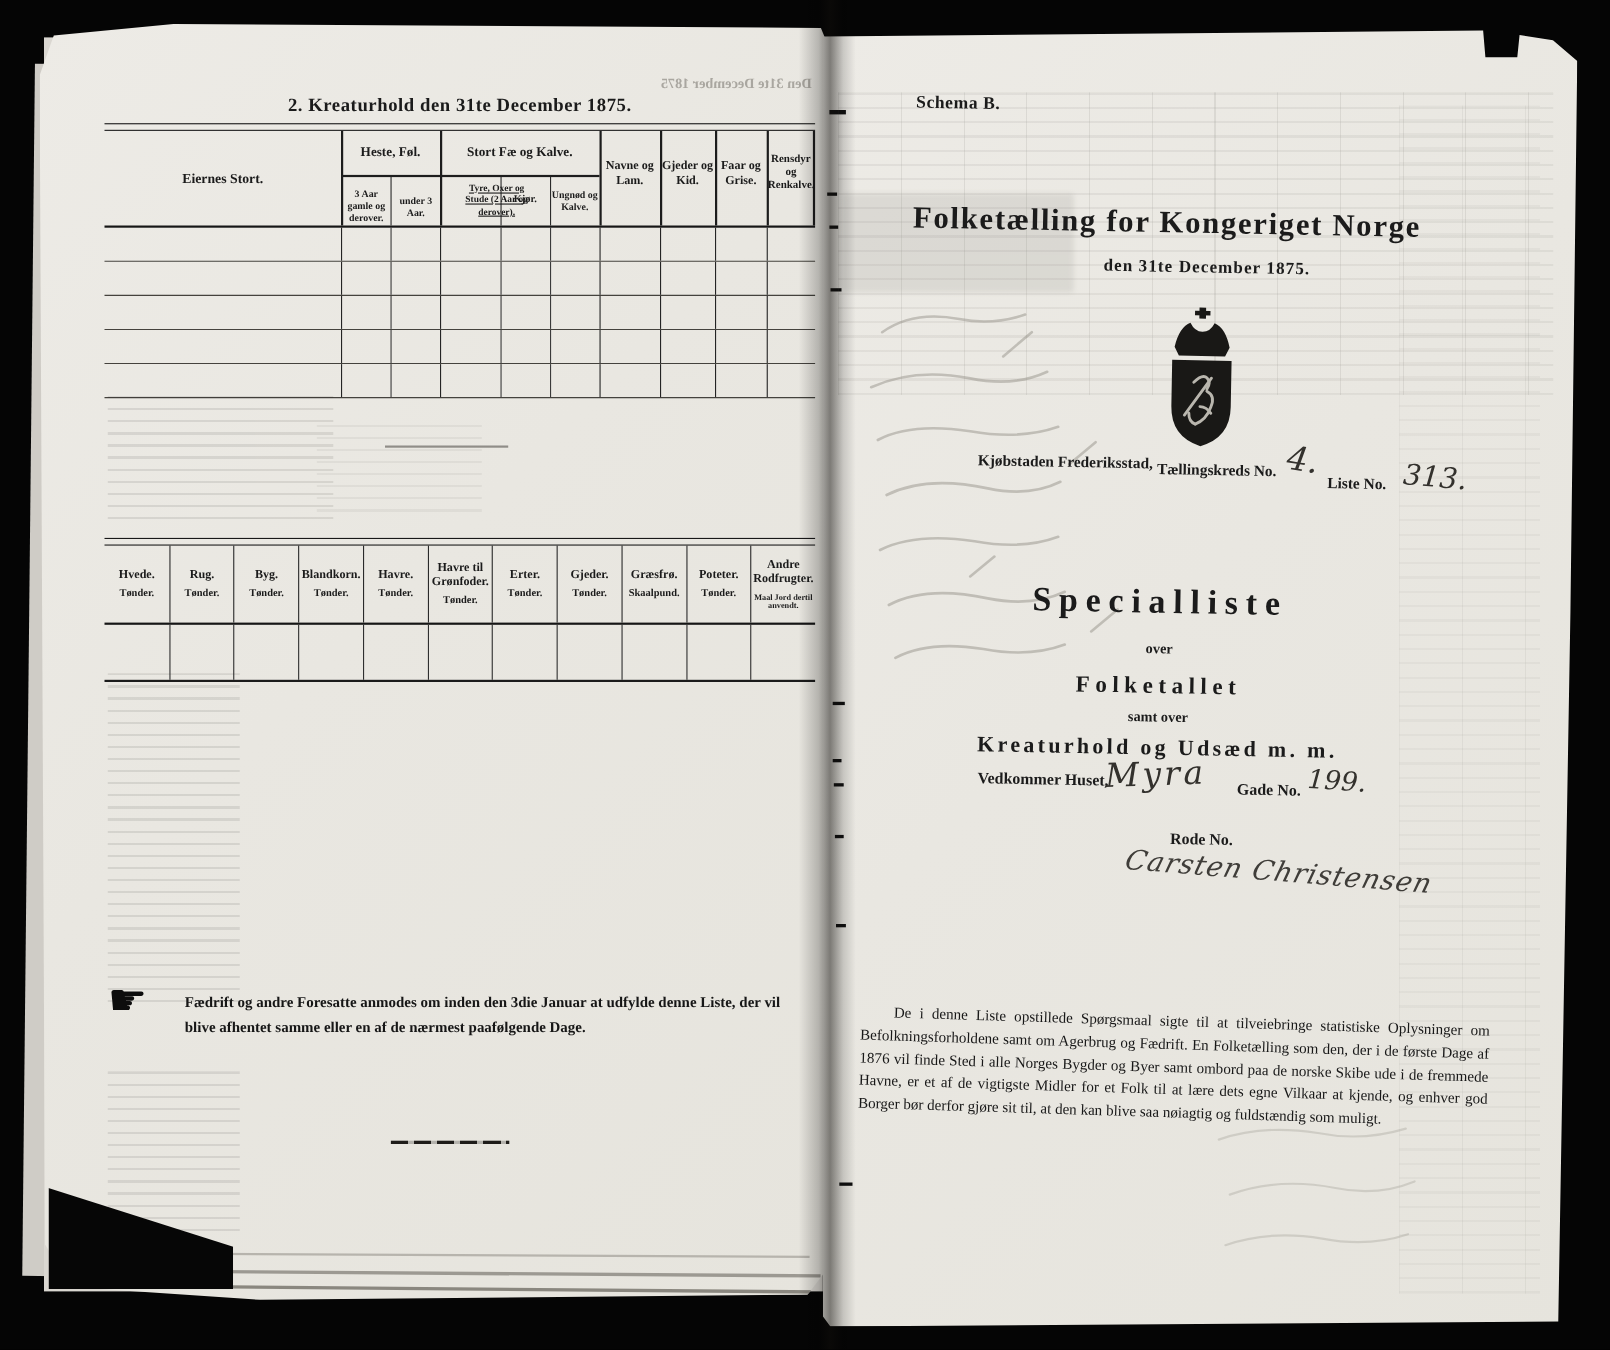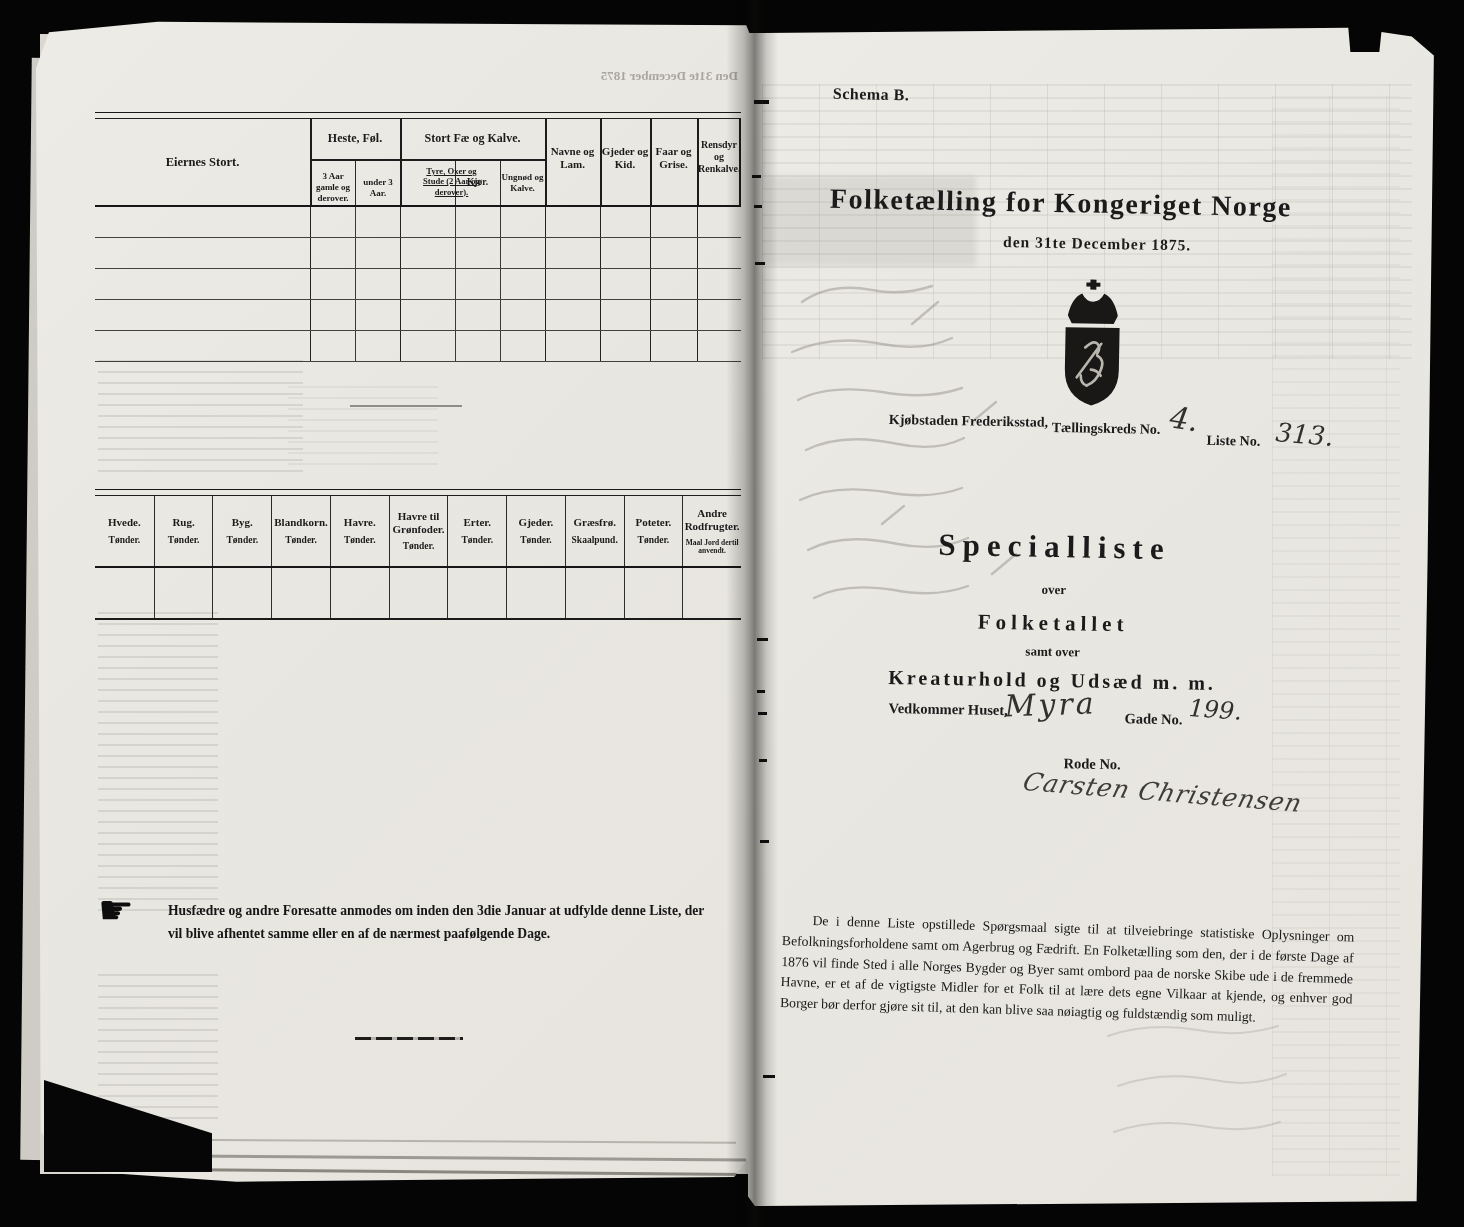--- a/index.html
+++ b/index.html
@@ -104,20 +104,21 @@
 
   <div class="page" id="left-page">
 
     <div class="abs mirrored" style="left:512px;top:52px;width:190px;font-size:13px;font-weight:bold;opacity:.75;">Den 31te December 1875</div>
 
     <div class="abs bleed-lines" style="left:62px;top:344px;width:205px;height:112px;"></div>
     <div class="abs bleed-lines" style="left:62px;top:596px;width:120px;height:306px;"></div>
     <div class="abs bleed-lines" style="left:62px;top:958px;width:120px;height:152px;"></div>
     <div class="abs bleed-lines" style="left:252px;top:370px;width:150px;height:80px;opacity:.25;"></div>
 
+    <div class="abs c bold" style="left:59px;top:70px;width:646px;font-size:17px;letter-spacing:.5px;">2. Kreaturhold den 31te December 1875.</div>
 
     <div class="t-wrap" style="left:59px;top:96px;">
       <div class="double-rule"></div>
       <div class="t2-head">
         <div class="t2-subverts"></div>
         <div class="t2-groupline"></div>
         <span class="c bold" style="left:0;top:36px;width:215px;font-size:12.5px;">Eiernes Stort.</span>
         <span class="c bold" style="left:215px;top:12px;width:90px;font-size:12px;">Heste, Føl.</span>
         <span class="c bold" style="left:305px;top:12px;width:145px;font-size:12px;">Stort Fæ og Kalve.</span>
         <span class="c small-head" style="left:216px;top:52px;width:44px;font-size:9px;text-align:center;">3 Aar gamle og derover.</span>
@@ -254,21 +255,21 @@
           <i></i>
           <i></i>
           <i></i>
           <i></i>
           <i></i>
           <i></i>
         </div>
     </div>
 
     <div class="abs" style="left:62px;top:876px;"><span class="manicule">☛</span></div>
-    <div class="abs notice-text" style="left:132px;top:884px;width:542px;">Husfædre og andre Foresatte anmodes om inden den 3die Januar at udfylde denne Liste, der vil blive afhentet samme eller en af de nærmest paafølgende Dage.</div>
+    <div class="abs notice-text" style="left:132px;top:884px;width:542px;">Fædrift og andre Foresatte anmodes om inden den 3die Januar at udfylde denne Liste, der vil blive afhentet samme eller en af de nærmest paafølgende Dage.</div>
 
     <div class="abs" style="left:319px;top:1021px;width:108px;height:2.6px;background:repeating-linear-gradient(90deg,#1e1c19 0 16px,rgba(30,28,25,.25) 16px 21px);"></div>
 
     <div class="abs sheet-edge" style="left:60px;top:1124px;width:640px;transform:rotate(.3deg);"></div>
     <div class="abs sheet-edge" style="left:20px;top:1140px;width:690px;height:2.5px;background:#9c9992;transform:rotate(.4deg);"></div>
     <div class="abs sheet-edge" style="left:10px;top:1154px;width:700px;height:3px;background:#8a877f;transform:rotate(.5deg);"></div>
   </div>
 
   <div class="abs corner-wedge"></div>
 

